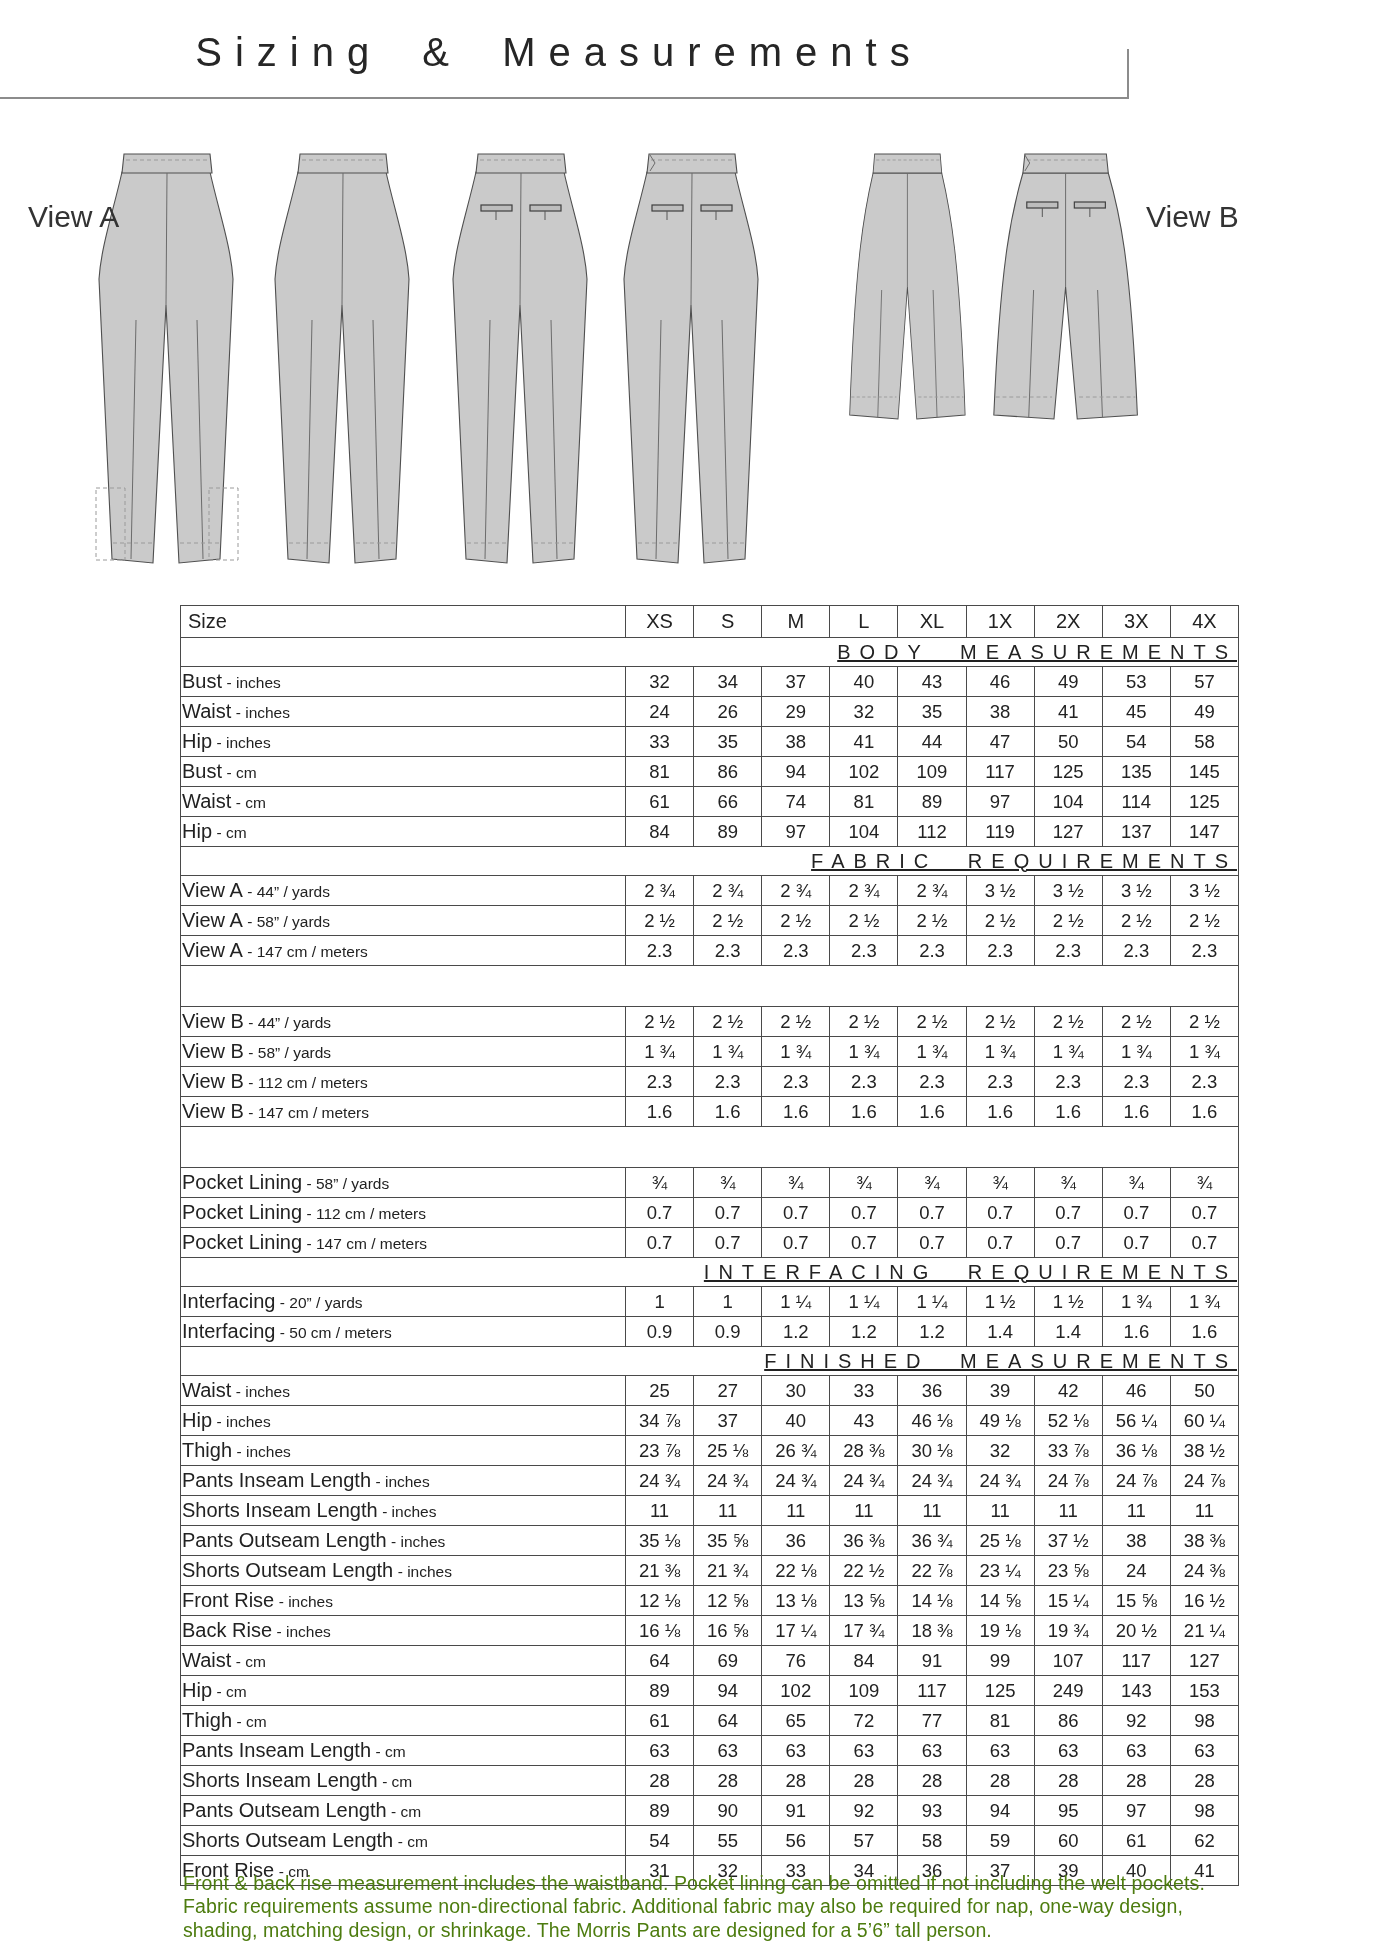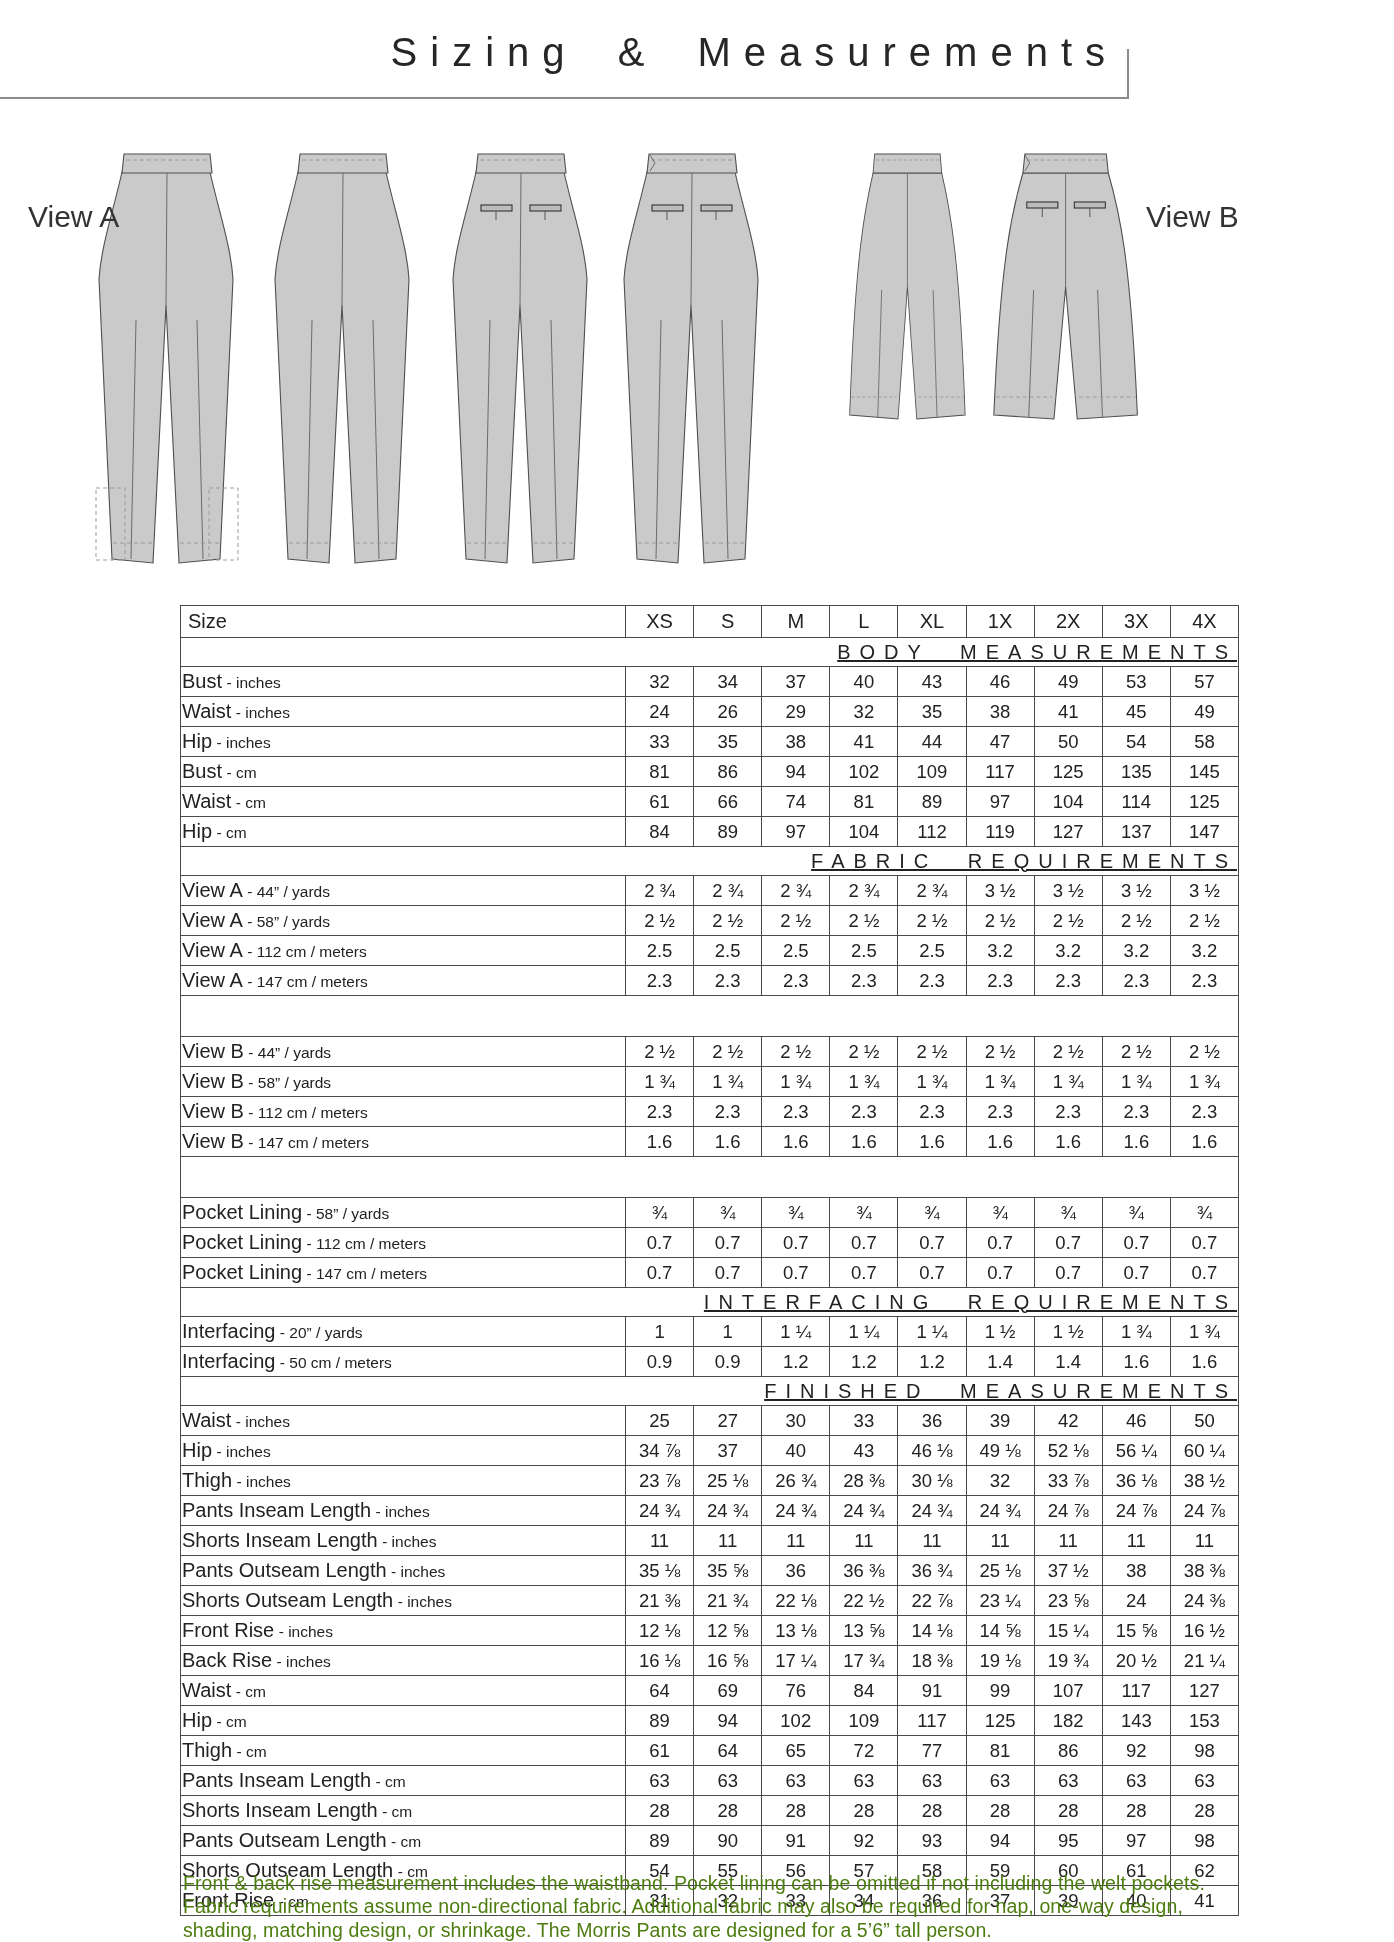--- a/index.html
+++ b/index.html
@@ -13,21 +13,21 @@
   }
   html,body{margin:0;padding:0;background:#e8e8e8;}
   .page{
     position:relative;width:1394px;height:1942px;background:var(--page-bg);
     font-family:"Liberation Sans", sans-serif;color:var(--text);margin:0 auto;overflow:hidden;
   }
   
   .page-title{
     position:absolute;top:30px;left:0;width:1118px;margin:0;
     font-size:40px;font-weight:300;letter-spacing:13px;word-spacing:16px;
-    text-align:right;color:#262626;
+    text-align:center;color:#262626;
   }
   .title-rule{position:absolute;left:0;top:97px;width:1129px;height:2px;background:var(--rule);}
   .title-tick{position:absolute;left:1127px;top:49px;width:2px;height:50px;background:var(--rule);}
   
   .view-label{position:absolute;font-size:30px;font-weight:300;color:#333;}
   .view-label.a{left:28px;top:200px;}
   .view-label.b{left:1146px;top:200px;}
   .drawings{position:absolute;left:0;top:0;width:1394px;height:620px;}
   
   .table-wrap{position:absolute;left:180px;top:605px;width:1059px;}
@@ -272,32 +272,20 @@
             <td class="val">2 ½</td>
             <td class="val">2 ½</td>
             <td class="val">2 ½</td>
             <td class="val">2 ½</td>
             <td class="val">2 ½</td>
             <td class="val">2 ½</td>
             <td class="val">2 ½</td>
             <td class="val">2 ½</td>
           </tr>
           <tr>
-            <td class="rowlabel"><span class="lbl">View A</span> <span class="unit">- 112 cm / meters</span></td>
-            <td class="val">2.5</td>
-            <td class="val">2.5</td>
-            <td class="val">2.5</td>
-            <td class="val">2.5</td>
-            <td class="val">2.5</td>
-            <td class="val">3.2</td>
-            <td class="val">3.2</td>
-            <td class="val">3.2</td>
-            <td class="val">3.2</td>
-          </tr>
-          <tr>
             <td class="rowlabel"><span class="lbl">View A</span> <span class="unit">- 147 cm / meters</span></td>
             <td class="val">2.3</td>
             <td class="val">2.3</td>
             <td class="val">2.3</td>
             <td class="val">2.3</td>
             <td class="val">2.3</td>
             <td class="val">2.3</td>
             <td class="val">2.3</td>
             <td class="val">2.3</td>
             <td class="val">2.3</td>
@@ -543,21 +531,21 @@
             <td class="val">127</td>
           </tr>
           <tr>
             <td class="rowlabel"><span class="lbl">Hip</span> <span class="unit">- cm</span></td>
             <td class="val">89</td>
             <td class="val">94</td>
             <td class="val">102</td>
             <td class="val">109</td>
             <td class="val">117</td>
             <td class="val">125</td>
-            <td class="val">182</td>
+            <td class="val">249</td>
             <td class="val">143</td>
             <td class="val">153</td>
           </tr>
           <tr>
             <td class="rowlabel"><span class="lbl">Thigh</span> <span class="unit">- cm</span></td>
             <td class="val">61</td>
             <td class="val">64</td>
             <td class="val">65</td>
             <td class="val">72</td>
             <td class="val">77</td>

